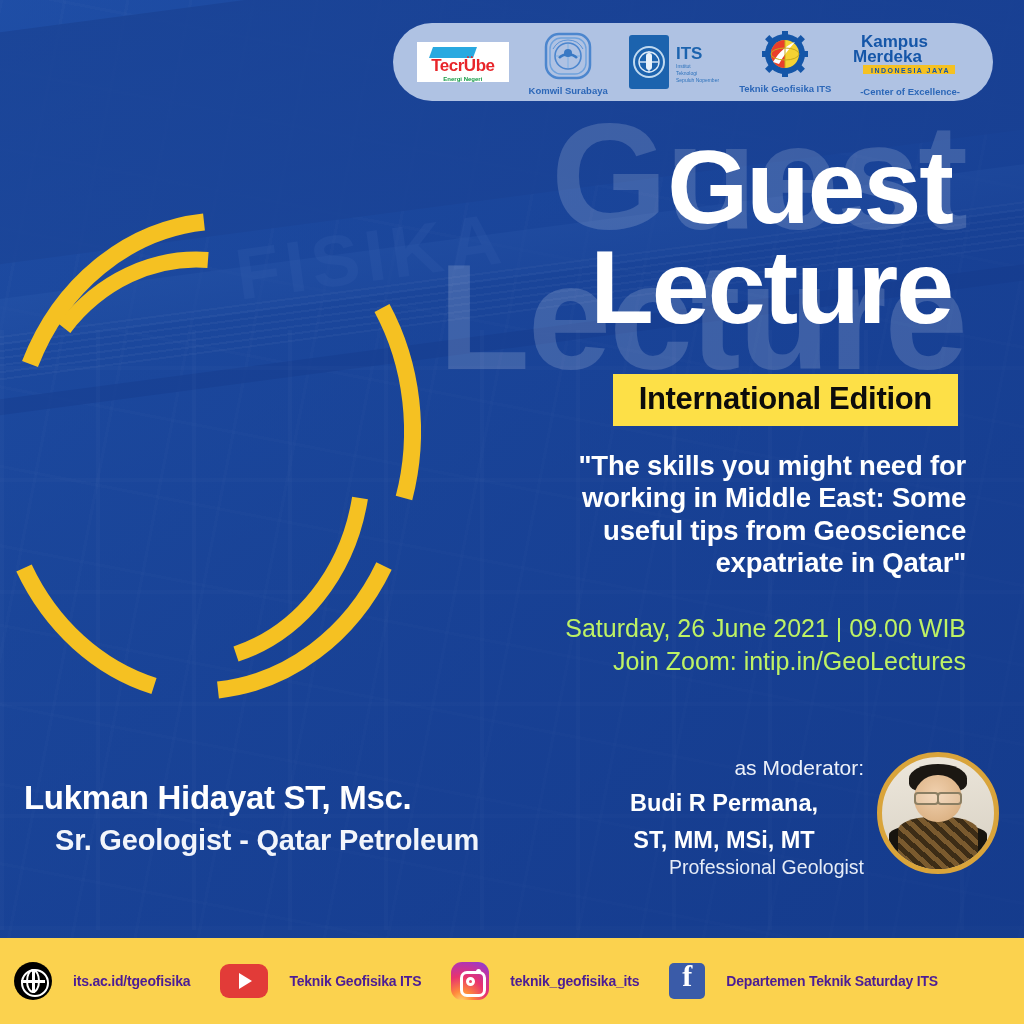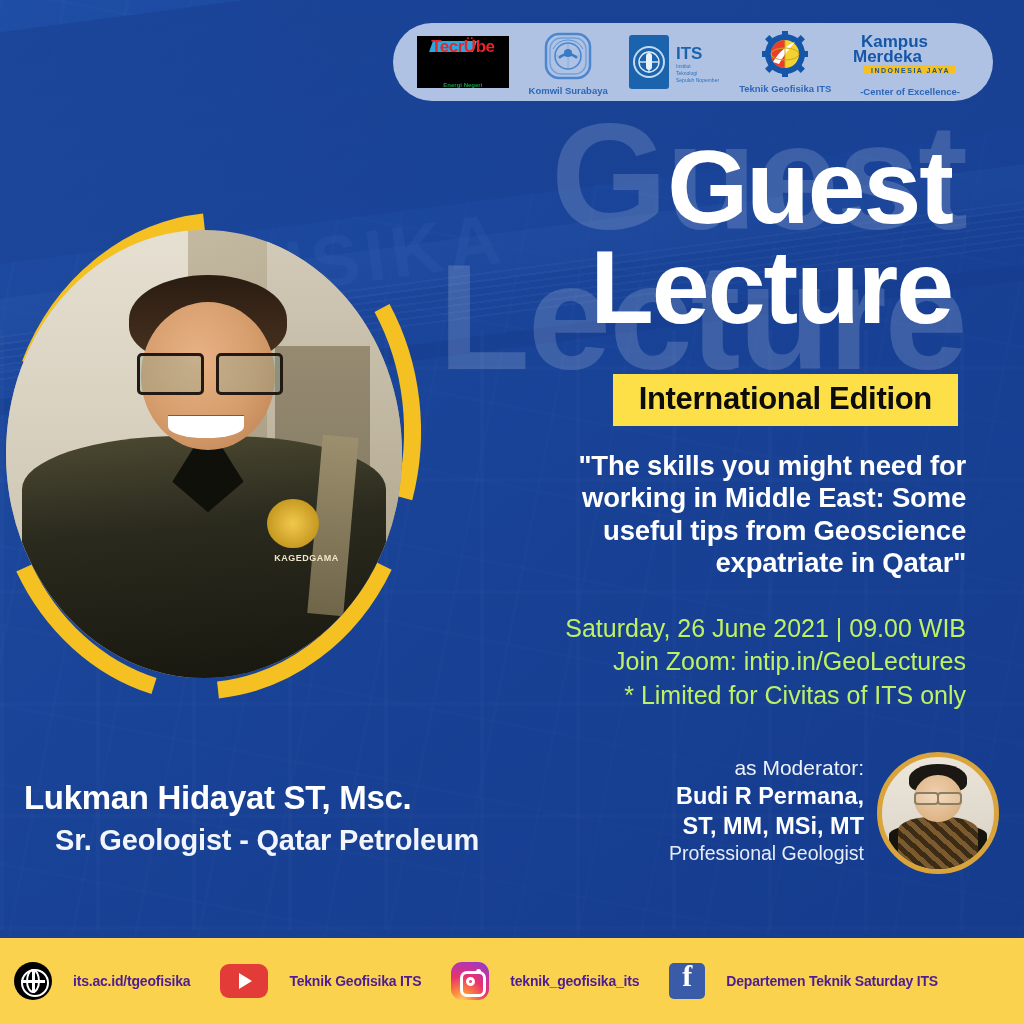--- a/index.html
+++ b/index.html
@@ -78,22 +78,22 @@
     background:rgba(196,212,238,0.88);
     border-radius:39px;
     display:flex; align-items:center; justify-content:space-around;
     padding:0 14px;
     z-index:20;
   }
   .logo-cell { display:flex; flex-direction:column; align-items:center; justify-content:center; }
   .logo-cap { font-size:9.5px; color:#2C67B8; margin-top:2px; white-space:nowrap; font-weight:600; }
 
   .tecrube {
-    background:#000000; width:92px; height:52px;
-    display:flex; flex-direction:column; align-items:center; justify-content:space-between;
+    background:#ffffff; width:92px; height:40px;
+    display:flex; flex-direction:column; align-items:center; justify-content:flex-end;
     position:relative; overflow:hidden;
   }
   .tecrube .swoosh {
     position:absolute; left:14px; top:5px; width:44px; height:11px;
     background:#29A9E0; transform:skewX(-20deg);
   }
   .tecrube .tname {
     font-size:17px; font-weight:700; color:#E8252A; position:relative; z-index:2;
     line-height:1; margin-top:2px; letter-spacing:-0.5px;
   }
@@ -197,21 +197,21 @@
   }
 
   
   .speaker { position:absolute; left:24px; top:778px; z-index:12; }
   .speaker .sname { font-size:33px; font-weight:700; color:#fff; line-height:1.2; letter-spacing:-0.3px; }
   .speaker .srole { font-size:29px; font-weight:700; color:#F2F5FB; line-height:1.25; margin-top:4px; letter-spacing:-0.2px;margin-left:31px; }
 
   
   .moderator { position:absolute; right:160px; top:756px; text-align:right; z-index:12; width:280px; }
   .mod-label { font-size:21px; color:#EDF1F9; font-weight:400; }
-  .mod-name { font-size:23.5px; color:#fff; font-weight:600; line-height:1.13; margin-top:3px; }
+  .mod-name { font-size:23.5px; color:#fff; font-weight:600; line-height:1.13; margin-top:10px;text-align:center; }
   .mod-role { font-size:19.5px; color:#E6ECF7; font-weight:400; margin-top:3px; }
 
   .mod-avatar {
     position:absolute; right:25px; top:752px; width:122px; height:122px;
     border-radius:50%; border:5px solid #D9A43B; overflow:hidden; z-index:12;
     background:linear-gradient(170deg,#EDE7DC 0%, #D7D0C2 100%);
   }
   .ma-hair { position:absolute; left:24%; top:6%; width:52%; height:26%;
     border-radius:50% 50% 34% 34%; background:#1B1712; }
   .ma-face { position:absolute; left:29%; top:16%; width:42%; height:42%;
@@ -377,50 +377,35 @@
     <div>Lecture</div>
   </div>
 
   <div class="badge">International Edition</div>
 
   <div class="lec-title">"The skills you might need for working in Middle East: Some useful tips from Geoscience expatriate in Qatar"</div>
 
   <div class="details">
     <div>Saturday, 26 June 2021 | 09.00 WIB</div>
     <div>Join Zoom: intip.in/GeoLectures</div>
-    <div>* Limited for Civitas of ITS only</div>
   </div>
 
   <div class="portrait-wrap">
     <svg class="portrait-ring" viewBox="0 0 470 566">
       <g fill="none" stroke="#F5C122" stroke-width="17" stroke-linecap="butt">
         <path d="M62 196 A 212 238 0 0 1 236 54"></path>
         <path d="M414 140 A 212 238 0 0 1 436 330"></path>
         <path d="M416 398 A 212 238 0 0 1 250 522"></path>
         <path d="M186 518 A 212 238 0 0 1 56 400"></path>
       </g>
       <g fill="none" stroke="#F5C122" stroke-width="16" stroke-linecap="butt">
         <path d="M96 160 A 176 200 0 0 1 240 92"></path>
         <path d="M392 330 A 176 200 0 0 1 268 486"></path>
       </g>
     </svg>
-    <div class="portrait-photo">
-      <div class="pp-wallL"></div>
-      <div class="pp-wallR"></div>
-      <div class="pp-door"></div>
-      <div class="pp-body"></div>
-      <div class="pp-strap"></div>
-      <div class="pp-collar"></div>
-      <div class="pp-emblem"></div>
-      <div class="pp-kagedgama">KAGEDGAMA</div>
-      <div class="pp-hair"></div>
-      <div class="pp-head"></div>
-      <div class="pp-glasses"></div>
-      <div class="pp-smile"></div>
-    </div>
   </div>
 
   <div class="speaker">
     <div class="sname">Lukman Hidayat ST, Msc.</div>
     <div class="srole">Sr. Geologist - Qatar Petroleum</div>
   </div>
 
   <div class="moderator">
     <div class="mod-label">as Moderator:</div>
     <div class="mod-name">Budi R Permana,</div>

